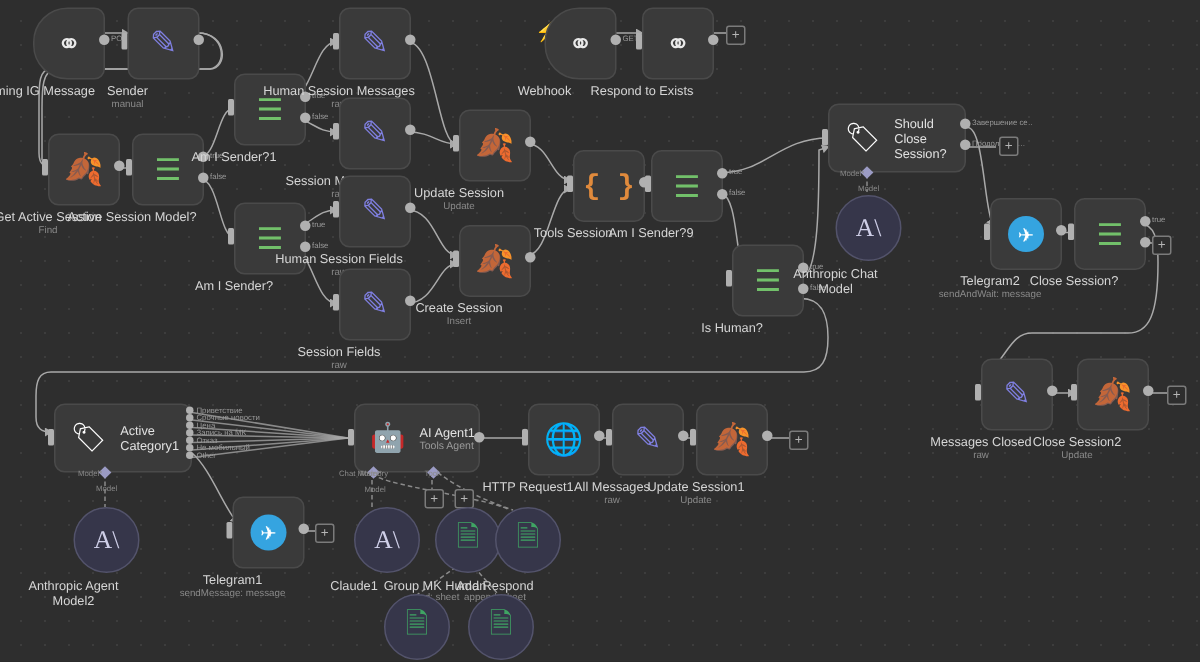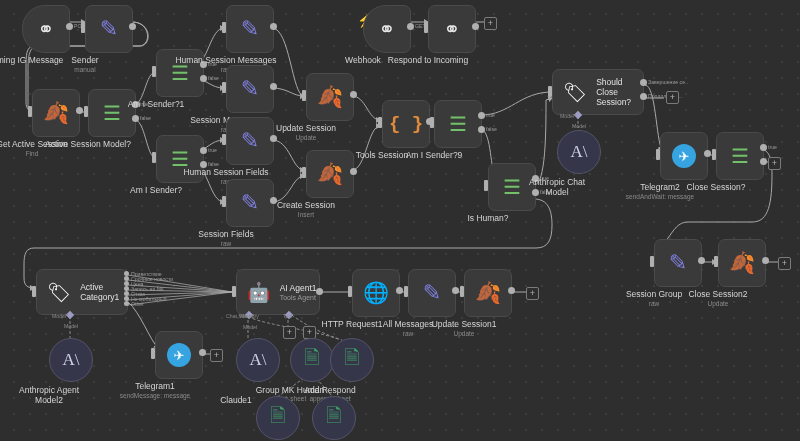--- a/index.html
+++ b/index.html
@@ -198,21 +198,21 @@
     <div class="ptxt" style="left:52px;top:18px;">GET</div>
     <div class="lbl">Webhook</div>
   </div>
 
   <div class="node" style="left:428px;top:5px;">
     <div class="inport" style="left:-4px;top:17px;"></div>
     <div class="box" style="left:0;top:0;">
       <span style="color:#e9e9e9;font-size:20px;">⚭</span>
     </div>
     <div class="port" style="left:44px;top:18px;"></div>
-    <div class="lbl">Respond to Incoming</div>
+    <div class="lbl">Respond to Exists</div>
   </div>
   <div class="plus" style="left:484px;top:17px;">+</div>
 
   <div class="node" style="left:32px;top:89px;">
     <div class="inport" style="left:-4px;top:17px;"></div>
     <div class="box" style="left:0;top:0;">
       <span class="i-leaf">🍂</span>
     </div>
     <div class="port" style="left:44px;top:18px;"></div>
     <div class="lbl">Get Active Session</div>
@@ -391,21 +391,21 @@
     <div class="lbl">Close Session?</div>
   </div>
   <div class="plus" style="left:768px;top:157px;">+</div>
 
   <div class="node" style="left:654px;top:239px;">
     <div class="inport" style="left:-4px;top:17px;"></div>
     <div class="box" style="left:0;top:0;">
       <span class="i-pencil">✎</span>
     </div>
     <div class="port" style="left:44px;top:18px;"></div>
-    <div class="lbl">Session Group</div>
+    <div class="lbl">Messages Closed</div>
     <div class="sub">raw</div>
   </div>
 
   <div class="node" style="left:718px;top:239px;">
     <div class="inport" style="left:-4px;top:17px;"></div>
     <div class="box" style="left:0;top:0;">
       <span class="i-leaf">🍂</span>
     </div>
     <div class="port" style="left:44px;top:18px;"></div>
     <div class="lbl">Close Session2</div>
@@ -474,21 +474,21 @@
   <div class="modellbl" style="left:240px;top:313px;">Memory</div>
   <div class="modellbl" style="left:283px;top:313px;">Tool</div>
   <div class="modellbl" style="left:243px;top:324px;">Model</div>
   <div class="plus" style="left:283px;top:326px;">+</div>
   <div class="plus" style="left:303px;top:326px;">+</div>
 
   <div class="node" style="left:236px;top:338px;">
     <div class="box round">
       <span class="i-anthropic">A\</span>
     </div>
-    <div class="lbl2" style="top:57px;text-align:right;">Claude1</div>
+    <div class="lbl2" style="top:47px;text-align:right;">Claude1</div>
   </div>
 
   <div class="node" style="left:290px;top:338px;">
     <div class="box round">
       <span class="i-sheet">🗎</span>
     </div>
     <div class="lbl2" style="top:47px;">Group MK Human</div>
     <div class="sub" style="top:57px;">read: sheet</div>
   </div>
 

